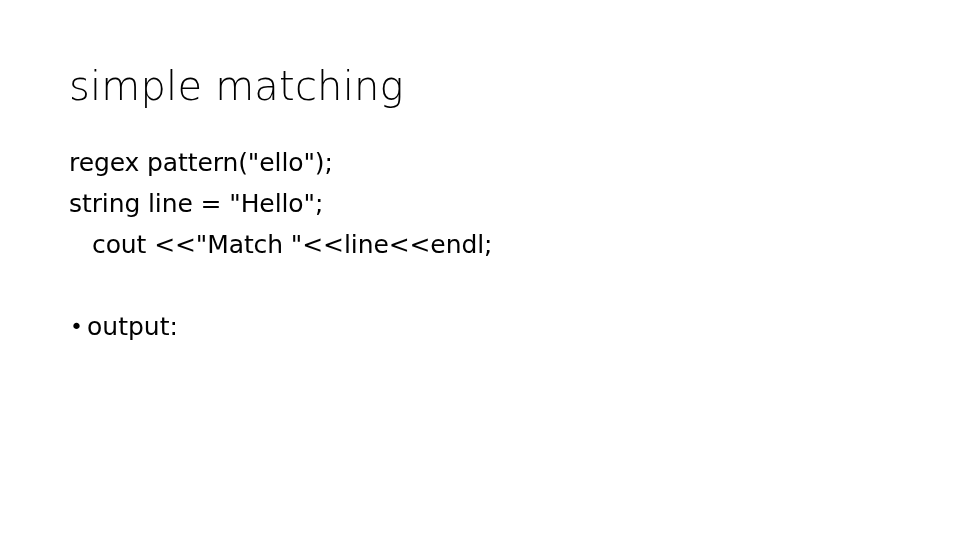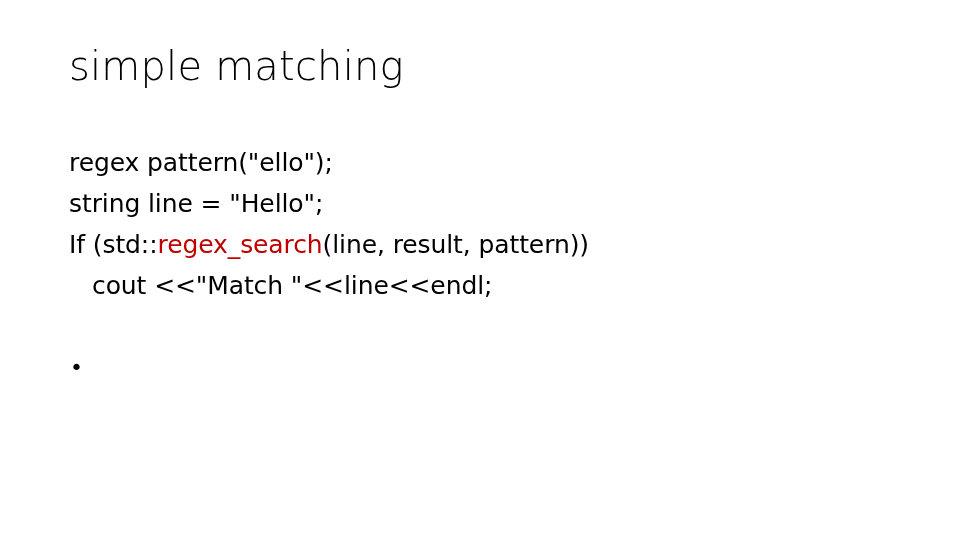--- a/index.html
+++ b/index.html
@@ -18,21 +18,21 @@
     position: relative;
     width: 960px;
     height: 540px;
     background: #ffffff;
     box-sizing: border-box;
   }
 
   .slide-title {
     position: absolute;
     left: 69px;
-    top: 44px;
+    top: 64px;
     font-family: "DejaVu Sans", "Liberation Sans", sans-serif;
     font-size: 40px;
     font-weight: 300;
     color: #000000;
     letter-spacing: 0.2px;
     line-height: 1.12;
     white-space: nowrap;
   }
 
   .body-block {
@@ -99,23 +99,22 @@
 <div class="slide">
 
   <div class="slide-title">simple matching</div>
 
   <div class="body-block">
 
     <div class="code-line">regex pattern("ello");</div>
 
     <div class="code-line">string line = "Hello";</div>
 
-    <div class="code-line"><span>If (std::</span><span class="kw-red">regex_search</span><span>(line, result, pattern))</span></div>
 
     <div class="code-line indent">cout &lt;&lt;"Match "&lt;&lt;line&lt;&lt;endl;</div>
 
     <div class="spacer-line"></div>
 
-    <div class="bullet-line"><span class="bullet-dot">•</span></div>
+    <div class="bullet-line"><span class="bullet-dot">•</span><span>output:</span></div>
 
 
   </div>
 </div>
 
 </body></html>

